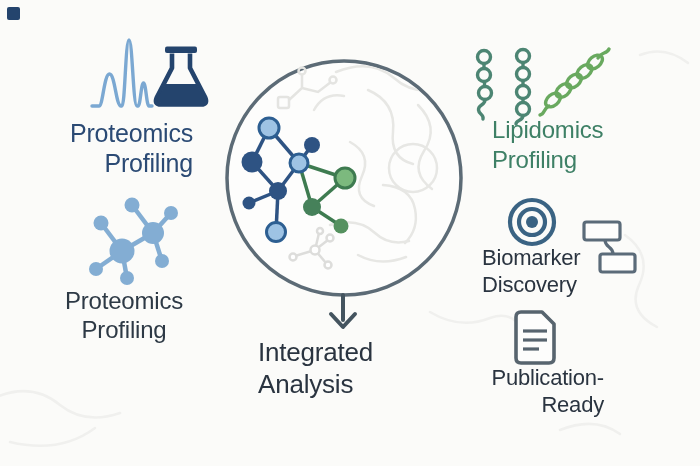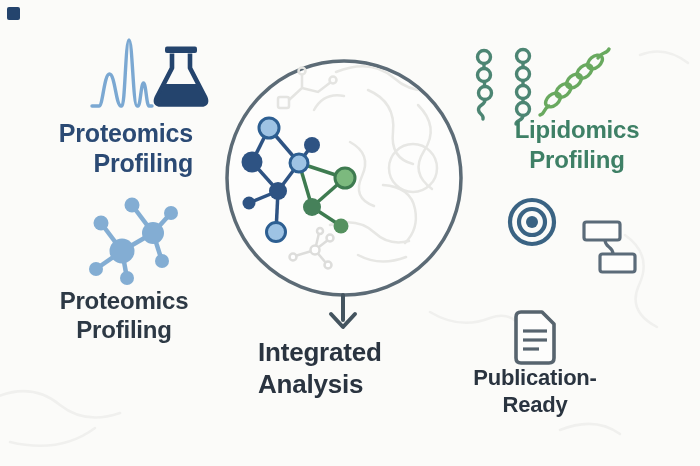--- a/index.html
+++ b/index.html
@@ -2,21 +2,21 @@
 <html style="--bg: #fbfbf9; --navy: #24446d; --light_blue: #7ba8d2; --molecule_blue: #83add3; --node_dark_blue: #2e5383; --node_light_fill: #9ec3e4; --node_light_ring: #2d5f92; --green_ring: #3e7b50; --green_ring_fill: #7cb97e; --green_solid: #46815a; --green_solid2: #55915f; --teal_chain: #4c8573; --coil_green: #69a95f; --slate: #5b6b79; --slate_icon: #57646e; --steel_blue: #3a6383; --circle_stroke: #5c6b76; --circle_fill: #fdfdfc; --arrow: #44545f; --text_navy: #2b4a74; --text_dark: #2a3440; --text_slate: #2d3945; --text_green: #3e8066; --faint: #e7e7e4; --faint2: #f0f0ee;"><head>
 <meta charset="utf-8">
 <style>
   html,body{margin:0;padding:0;}
   .canvas{
     position:relative;width:700px;height:466px;overflow:hidden;
     background:var(--bg,#fbfbf9);
     font-family:"Liberation Sans",sans-serif;
   }
   .label{
-    position:absolute;font-weight:700;white-space:pre-line;
+    position:absolute;font-weight:400;white-space:pre-line;
     letter-spacing:-0.2px;
   }
   .abs{position:absolute;}
   svg{display:block;overflow:visible;}
   .corner-mark{
     position:absolute;left:7px;top:7px;width:13px;height:13px;
     background:var(--navy,#24446d);border-radius:2px;
   }
 </style>
 </head>
@@ -166,38 +166,40 @@
     </g>
     <g fill="none" stroke="var(--coil_green)" stroke-width="3.4">
       <ellipse cx="83" cy="58" rx="5.5" ry="8.5" transform="rotate(50 83 58)"></ellipse>
       <ellipse cx="93.5" cy="48.5" rx="5.5" ry="8.5" transform="rotate(50 93.5 48.5)"></ellipse>
       <ellipse cx="104" cy="39" rx="5.5" ry="8.5" transform="rotate(50 104 39)"></ellipse>
       <ellipse cx="114.5" cy="29.5" rx="5.5" ry="8.5" transform="rotate(50 114.5 29.5)"></ellipse>
       <ellipse cx="125" cy="20" rx="5.5" ry="8.5" transform="rotate(50 125 20)"></ellipse>
       <path d="M79,64 C73,67 75,72 70,73 M128,16 C131,10 137,12 139,7" stroke-linecap="round"></path>
     </g>
   </svg>
-  <div class="label" style="left:492px;top:115px;width:170px;text-align:center;font-size:24px;line-height:30px;color:var(--text_green)">Lipidomics
+  <div class="label" style="left:492px;top:115px;width:170px;text-align:left;font-size:24px;line-height:30px;color:var(--text_green)">Lipidomics
 Profiling</div>
 
   <svg class="abs" style="left:506px;top:196px" width="54" height="54" viewBox="0 0 54 54">
     <circle cx="26" cy="26" r="22" fill="none" stroke="var(--steel_blue)" stroke-width="4.2"></circle>
     <circle cx="26" cy="26" r="13" fill="none" stroke="var(--steel_blue)" stroke-width="4.2"></circle>
     <circle cx="26" cy="26" r="6" fill="var(--steel_blue)"></circle>
   </svg>
   <svg class="abs" style="left:580px;top:216px" width="60" height="60" viewBox="0 0 60 60">
     <path d="M25,24 C25,32 33,30 33,38" fill="none" stroke="var(--slate)" stroke-width="3.2"></path>
     <rect x="4" y="6" width="36" height="18" rx="2.5" fill="var(--circle_fill)" stroke="var(--slate)" stroke-width="3.2"></rect>
     <rect x="20" y="38" width="35" height="18" rx="2.5" fill="var(--circle_fill)" stroke="var(--slate)" stroke-width="3.2"></rect>
   </svg>
+  <div class="label" style="left:482px;top:244px;width:160px;text-align:left;font-size:22px;line-height:27px;color:var(--text_dark)">Biomarker
+Discovery</div>
 
   <svg class="abs" style="left:508px;top:309px" width="52" height="58" viewBox="0 0 52 58">
     <path d="M13,3 H34 L46,15 V49 Q46,54 41,54 H13 Q8,54 8,49 V8 Q8,3 13,3 Z" fill="var(--circle_fill)" stroke="var(--slate_icon)" stroke-width="3.6" stroke-linejoin="round"></path>
     <g stroke="var(--slate_icon)" stroke-width="3.2">
       <line x1="15" y1="22" x2="39" y2="22"></line>
       <line x1="15" y1="31" x2="39" y2="31"></line>
       <line x1="15" y1="40" x2="31" y2="40"></line>
     </g>
   </svg>
-  <div class="label" style="left:466px;top:364px;width:138px;text-align:center;font-size:22px;line-height:27px;color:var(--text_dark)">Publication-
+  <div class="label" style="left:466px;top:364px;width:138px;text-align:right;font-size:22px;line-height:27px;color:var(--text_dark)">Publication-
 Ready</div>
 
 </div>
 
 </body></html>

